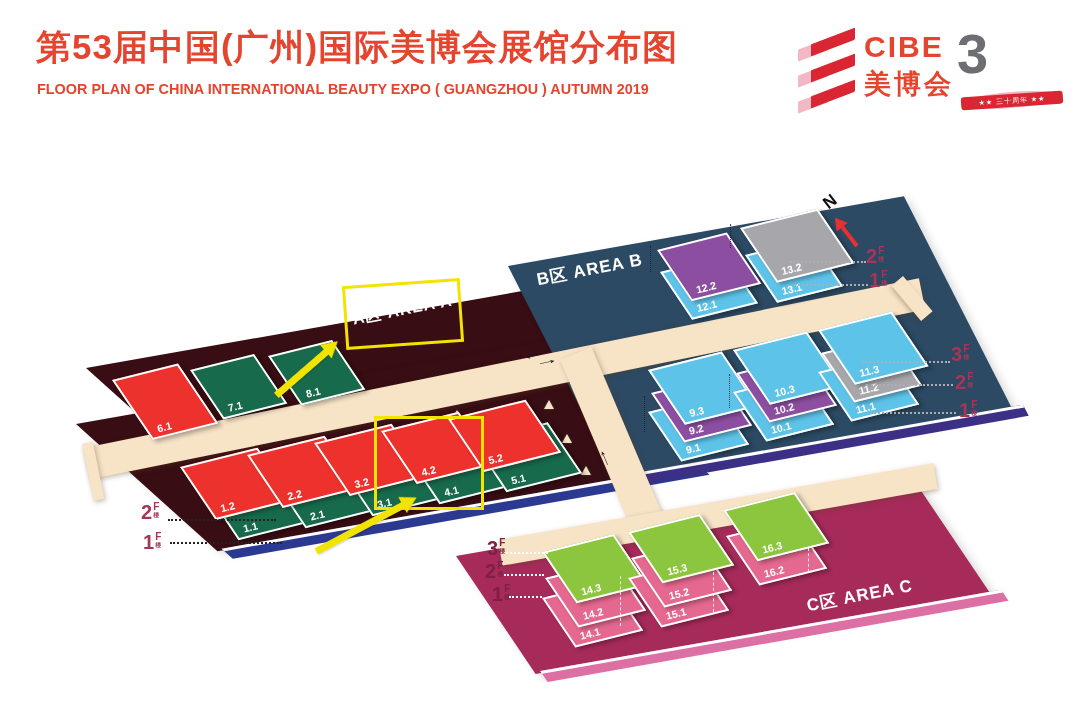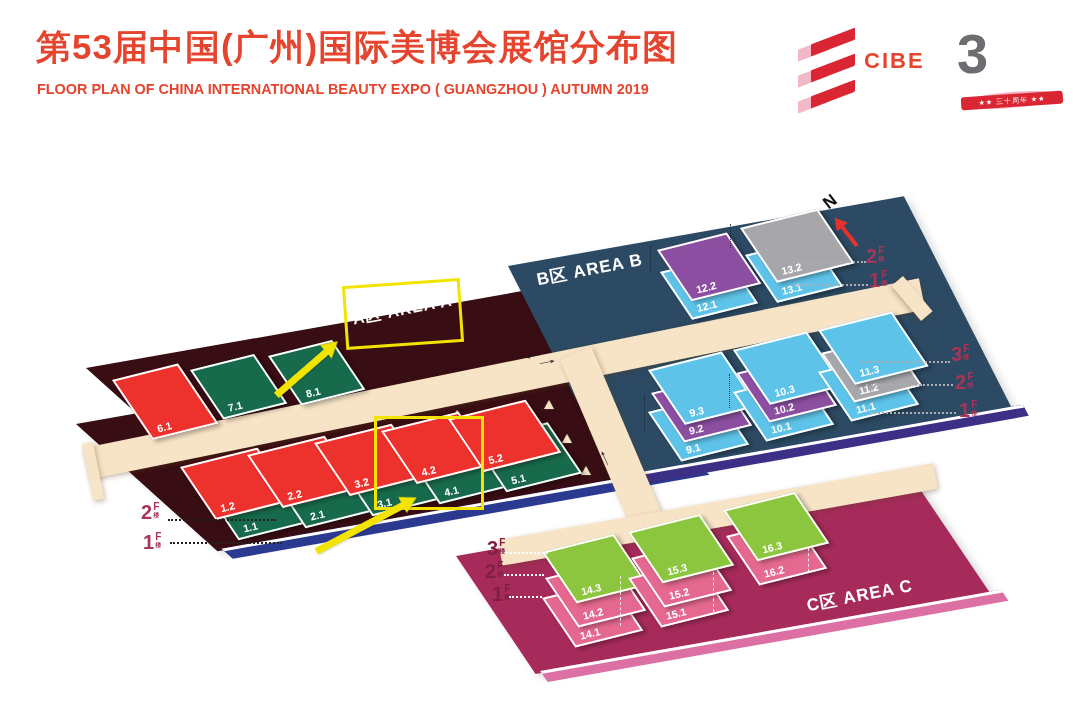--- a/index.html
+++ b/index.html
@@ -7,21 +7,21 @@
   body{width:1080px;height:712px;position:relative;overflow:hidden;background:#fff;
        font-family:"Liberation Sans","DejaVu Sans",sans-serif;}
   
   .title-cn{position:absolute;left:36px;top:24px;font-size:35px;font-weight:bold;color:#E5452F;letter-spacing:1px;white-space:nowrap;}
   .title-en{position:absolute;left:37px;top:80px;font-size:15px;font-weight:bold;color:#E5452F;transform:scaleX(.96);transform-origin:0 0;white-space:nowrap;}
   
   .logo{position:absolute;left:798px;top:28px;width:165px;height:92px;}
   .zz{position:absolute;height:12px;border-radius:1px;}
   .zz-red{background:#D92632;width:44px;left:13px;transform:skewY(-21deg);}
   .zz-pink{background:#F2B8C6;width:30px;left:0;transform:skewY(-21deg);}
-  .brand{position:absolute;left:66px;top:20px;font-size:22px;font-weight:bold;color:#E5452F;letter-spacing:2px;text-align:right;}
+  .brand{position:absolute;left:66px;top:2px;font-size:30px;font-weight:bold;color:#E5452F;letter-spacing:2px;text-align:right;}
   .brand-cn{position:absolute;left:66px;top:38px;font-size:27px;font-weight:bold;color:#E5452F;letter-spacing:3px;}
   .anniv{position:absolute;left:957px;top:26px;width:116px;height:96px;}
   .an3{position:absolute;left:0;top:0;font-size:56px;font-weight:bold;color:#6D6E71;line-height:1;}
   .anring{position:absolute;left:35px;top:6px;width:50px;height:50px;border:10px solid #D92632;border-radius:50%;
           display:flex;flex-direction:column;align-items:center;justify-content:center;color:#6D6E71;font-size:11px;font-weight:bold;line-height:1.15;}
   .answoosh{position:absolute;left:4px;top:66px;width:100px;height:16px;background:#F2B8C6;border-radius:50%;transform:rotate(-5deg);}
   .anribbon{position:absolute;left:4px;top:68px;width:102px;height:13px;background:#D92632;border-radius:3px;transform:rotate(-4deg);
             color:#fff;font-size:7px;text-align:center;line-height:13px;letter-spacing:1px;white-space:nowrap;}
   
   .area{position:absolute;transform-origin:0 0;}
@@ -76,20 +76,21 @@
 <div class="title-en">FLOOR PLAN OF CHINA INTERNATIONAL BEAUTY EXPO ( GUANGZHOU ) AUTUMN 2019</div>
 
 <div class="logo">
   <div class="zz zz-pink" style="top:16px"></div>
   <div class="zz zz-pink" style="top:42px"></div>
   <div class="zz zz-pink" style="top:68px"></div>
   <div class="zz zz-red" style="top:8px"></div>
   <div class="zz zz-red" style="top:34px"></div>
   <div class="zz zz-red" style="top:60px"></div>
   <div class="brand">CIBE</div>
+  <div class="brand-cn">美博会</div>
 </div>
 
 <div class="anniv">
   <div class="an3">3</div>
   <div class="answoosh"></div>
   <div class="anribbon">★★ 三十周年 ★★</div>
 </div>
 
 <div class="area" id="areaATop"></div>
 <div class="area" id="areaABot">

